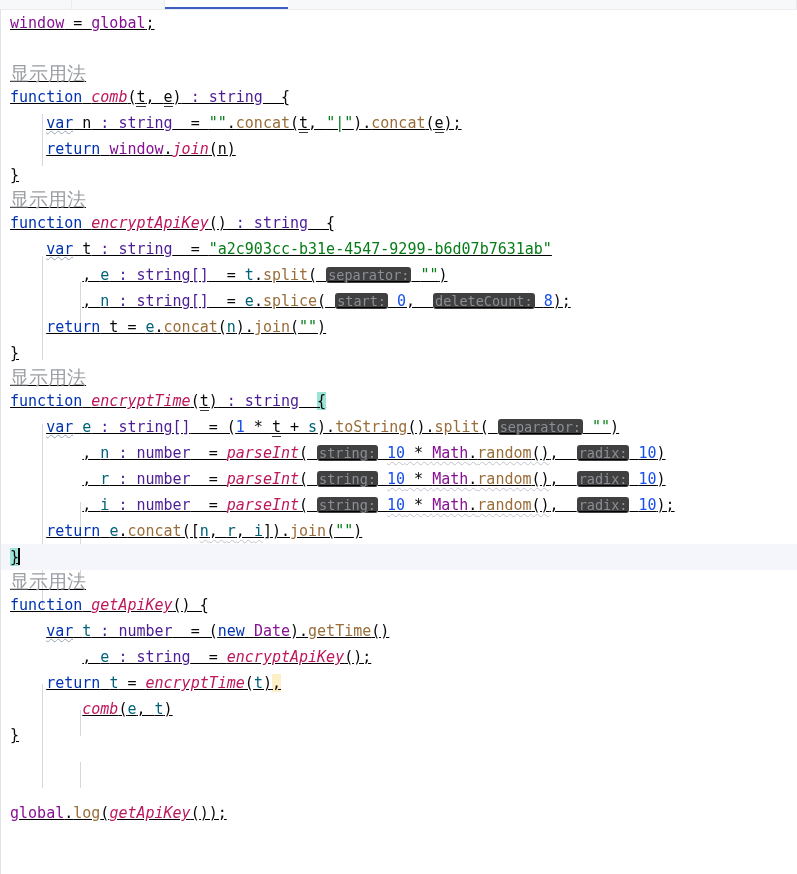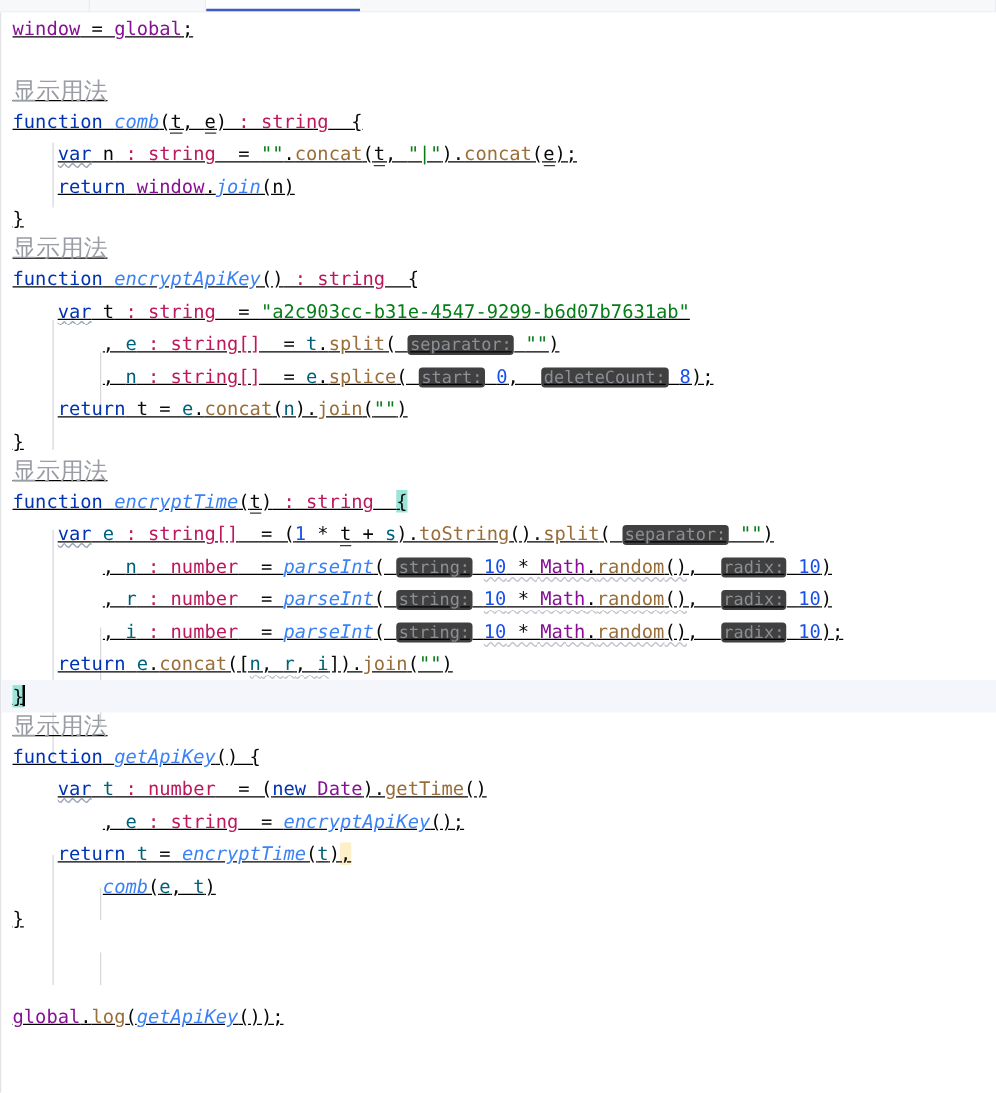--- a/index.html
+++ b/index.html
@@ -67,24 +67,24 @@
   }
 
   .ind { display: inline-block; }
 
   
   .kw      { color: #0033b3; }                       
   .glob    { color: #871094; }                       
   .str     { color: #067d17; }                       
   .num     { color: #1750eb; }                       
   .meth    { color: #9a6e3a; }                       
-  .fn      { color: #3b82f6; font-style: italic; }   
+  .fn      { color: #be185d; font-style: italic; }   
   .ident   { color: #00627a; }                       
   .plain   { color: #080808; }
-  .type    { color: #be185d; }                       
+  .type    { color: #4c1d95; }                       
 
   
   .param {
     color: #080808;
     border-bottom: 1px solid #3a3a3a;
   }
   
   .wavy {
     text-decoration: underline;
     text-decoration-style: wavy;

